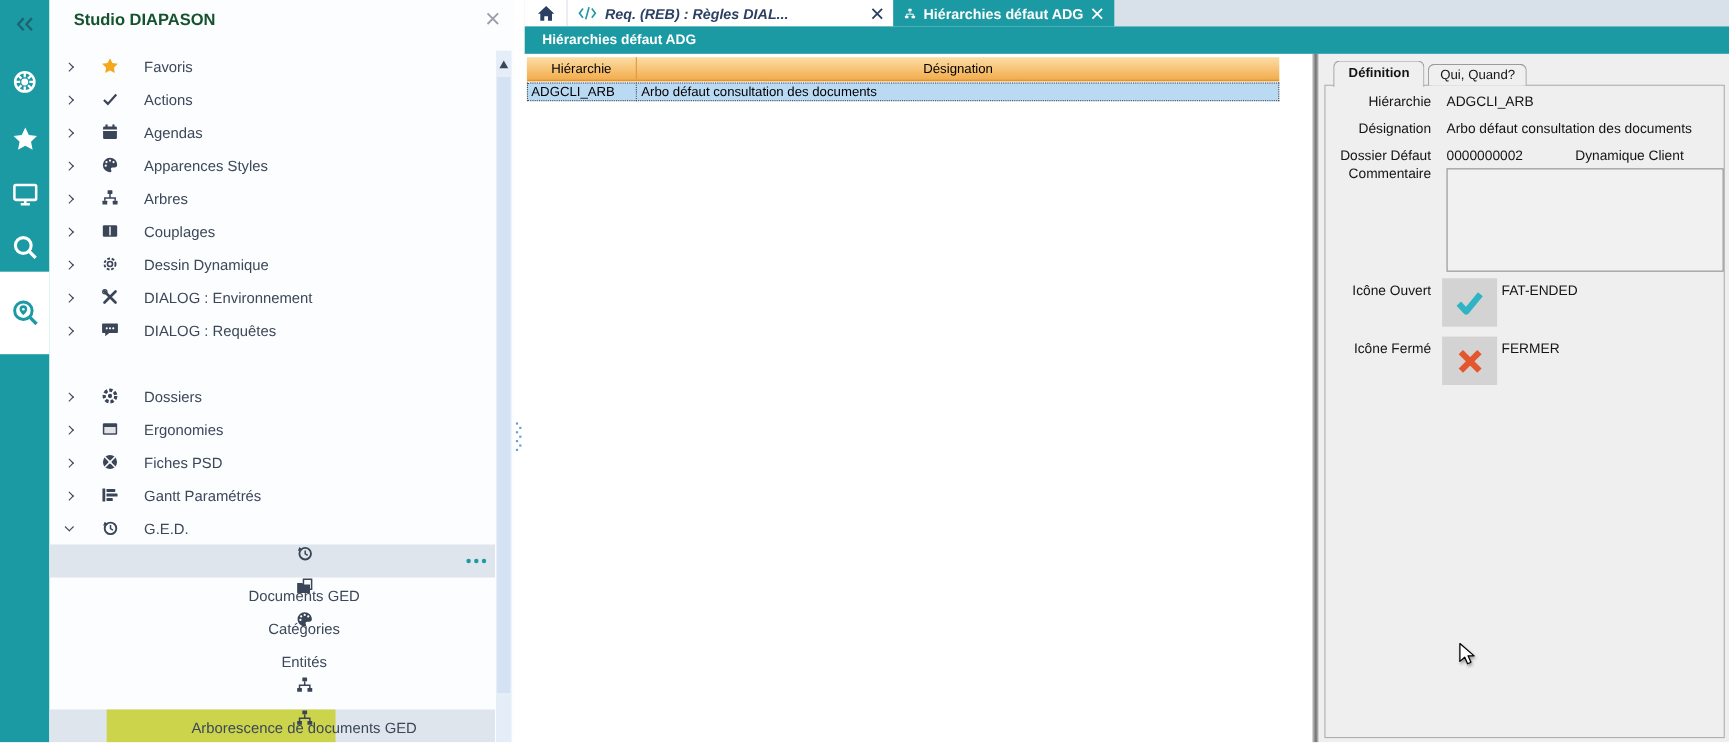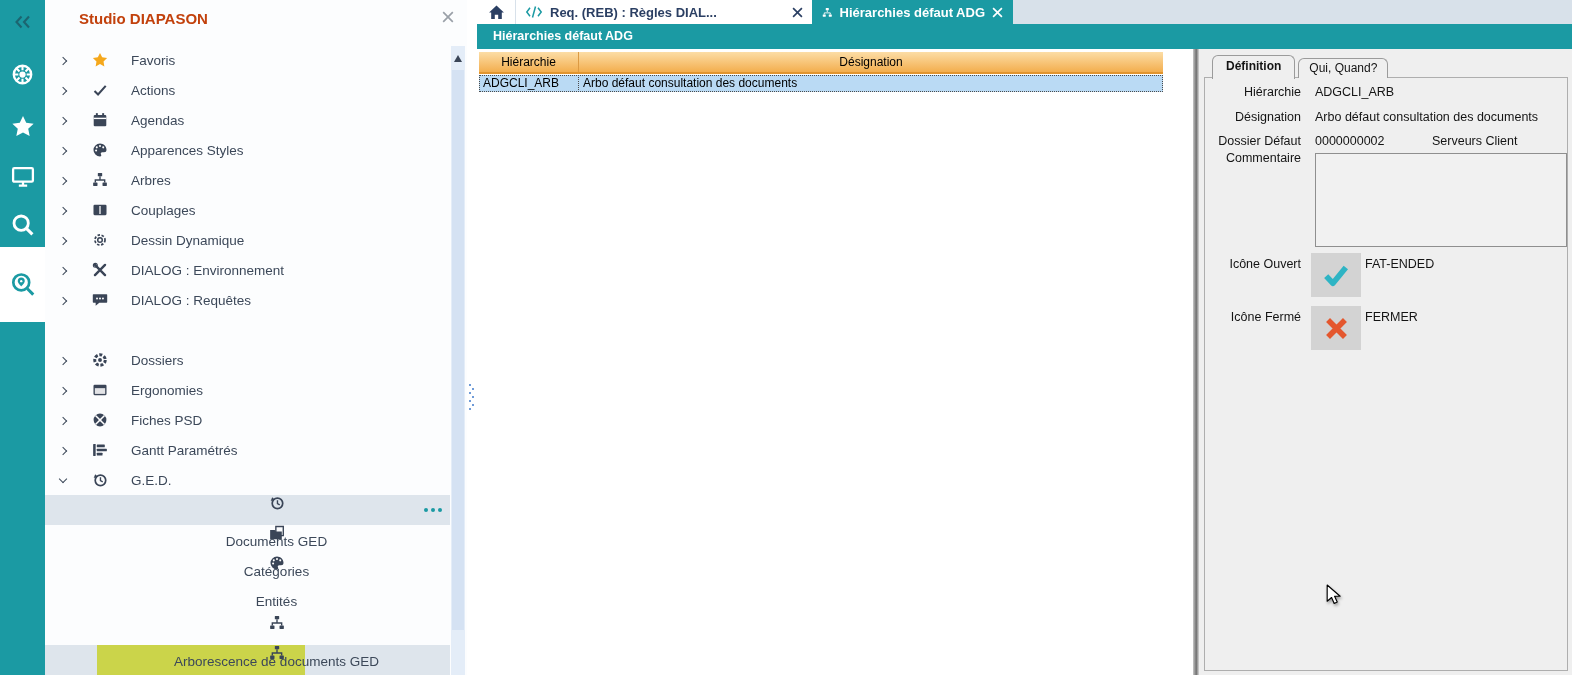--- a/index.html
+++ b/index.html
@@ -6,21 +6,21 @@
   .screen{position:relative;width:1572px;height:675px;overflow:hidden;background:#fff;
           font-family:"Liberation Sans","DejaVu Sans",sans-serif;}
 
   
   .iconbar{position:absolute;left:0;top:0;width:45px;height:675px;background:#1b9aa3;}
   .ib{position:absolute;left:0;width:45px;height:36px;display:flex;align-items:center;justify-content:center;}
   .ib.active{background:#ffffff;height:75px;}
 
   
   .sidebar{position:absolute;left:45px;top:0;width:422px;height:675px;background:#fcfdfe;}
-  .sbtitle{position:absolute;left:34px;top:10px;font-size:15px;font-weight:bold;color:#c2410c;}
+  .sbtitle{position:absolute;left:22px;top:10px;font-size:15px;font-weight:bold;color:#14532d;}
   .sbclose{position:absolute;right:12px;top:10px;width:14px;height:14px;display:flex;align-items:center;justify-content:center;}
   .sbscroll{position:absolute;right:2px;top:46px;width:14px;bottom:0;background:#e4edf8;}
   .sbup{position:absolute;top:4px;left:0;width:14px;height:16px;display:flex;align-items:center;justify-content:center;}
   .sbup::before{content:"";width:0;height:0;border-left:4.5px solid transparent;border-right:4.5px solid transparent;border-bottom:7px solid #3a4557;}
   .sbthumb{position:absolute;top:24px;left:1px;width:12px;height:560px;background:#d5e2f3;}
   .sbrow{position:absolute;left:0;width:405px;height:30px;display:flex;align-items:center;
          padding-left:13px;box-sizing:border-box;font-size:13.5px;color:#3c4859;gap:23px;}
   .sbrow.sel{background:#dee5ec;}
   .sblabel{white-space:nowrap;position:relative;z-index:1;}
   .chev{width:11px;height:11px;flex:none;position:relative;}
@@ -37,21 +37,21 @@
   .vsplit{position:absolute;left:467px;top:0;width:10px;height:675px;background:#ffffff;}
   .grip{position:absolute;left:2px;top:384px;width:2px;height:2px;background:#6f9bd8;
         box-shadow:3px 4px #6f9bd8,0 8px #6f9bd8,3px 12px #6f9bd8,0 16px #6f9bd8,3px 20px #6f9bd8,0 24px #6f9bd8;}
 
   
   .main{position:absolute;left:477px;top:0;right:0;height:675px;}
   .tabstrip{position:absolute;left:0;top:0;right:0;height:24px;background:#d8e1ea;}
   .thome{position:absolute;left:0;top:0;width:38px;height:24px;background:#fff;display:flex;align-items:center;justify-content:center;}
   .tab1{position:absolute;left:39px;top:0;width:296px;height:24px;background:#fff;display:flex;align-items:center;
         padding:0 9px;box-sizing:border-box;gap:7px;color:#2b3f63;font-size:13px;font-weight:bold;}
-  .tab1 .tlabel{flex:1;white-space:nowrap;overflow:hidden;}
+  .tab1 .tlabel{flex:1;white-space:nowrap;overflow:hidden;font-style:italic;}
   .tab2{position:absolute;left:335px;top:0;width:201px;height:24px;background:#1b9aa3;display:flex;align-items:center;
         padding:0 10px;box-sizing:border-box;gap:7px;color:#fff;font-size:13px;font-weight:bold;}
   .tab2 .tlabel{flex:1;white-space:nowrap;}
   .tabx{width:11px;height:11px;flex:none;}
   .viewhead{position:absolute;left:0;top:24px;right:0;height:25px;background:#1b9aa3;color:#fff;
             font-weight:bold;font-size:12.5px;line-height:25px;padding-left:16px;box-sizing:border-box;}
   .listarea{position:absolute;left:0;top:49px;width:716px;bottom:0;background:#fff;}
   .grid{position:absolute;left:2px;top:3px;width:684px;}
   .ghead{display:flex;height:20px;background:linear-gradient(#fcdda6,#f3ae4e);border-bottom:2px solid #e1952f;}
   .gh{font-size:12px;color:#000;text-align:center;line-height:20px;}
@@ -390,21 +390,21 @@
       </div>
 
       <div class="flabel" style="top:36px">Hiérarchie</div>
       <div class="fval" style="top:36px;left:116px">ADGCLI_ARB</div>
 
       <div class="flabel" style="top:61px">Désignation</div>
       <div class="fval" style="top:61px;left:116px">Arbo défaut consultation des documents</div>
 
       <div class="flabel" style="top:85px">Dossier Défaut</div>
       <div class="fval" style="top:85px;left:116px">0000000002</div>
-      <div class="fval" style="top:85px;left:233px">Serveurs Client</div>
+      <div class="fval" style="top:85px;left:233px">Dynamique Client</div>
 
       <div class="flabel" style="top:102px">Commentaire</div>
       <div class="commentbox"></div>
 
       <div class="flabel" style="top:208px">Icône Ouvert</div>
       <div class="iconsq" style="top:204px">
         <svg width="30" height="27" viewBox="0 0 24 22">
             <path d="M4 11.5l5.5 5.8L20 4.5" stroke="#2eb4c4" stroke-width="4.6" fill="none" stroke-linejoin="round"></path>
           </svg>
       </div>

